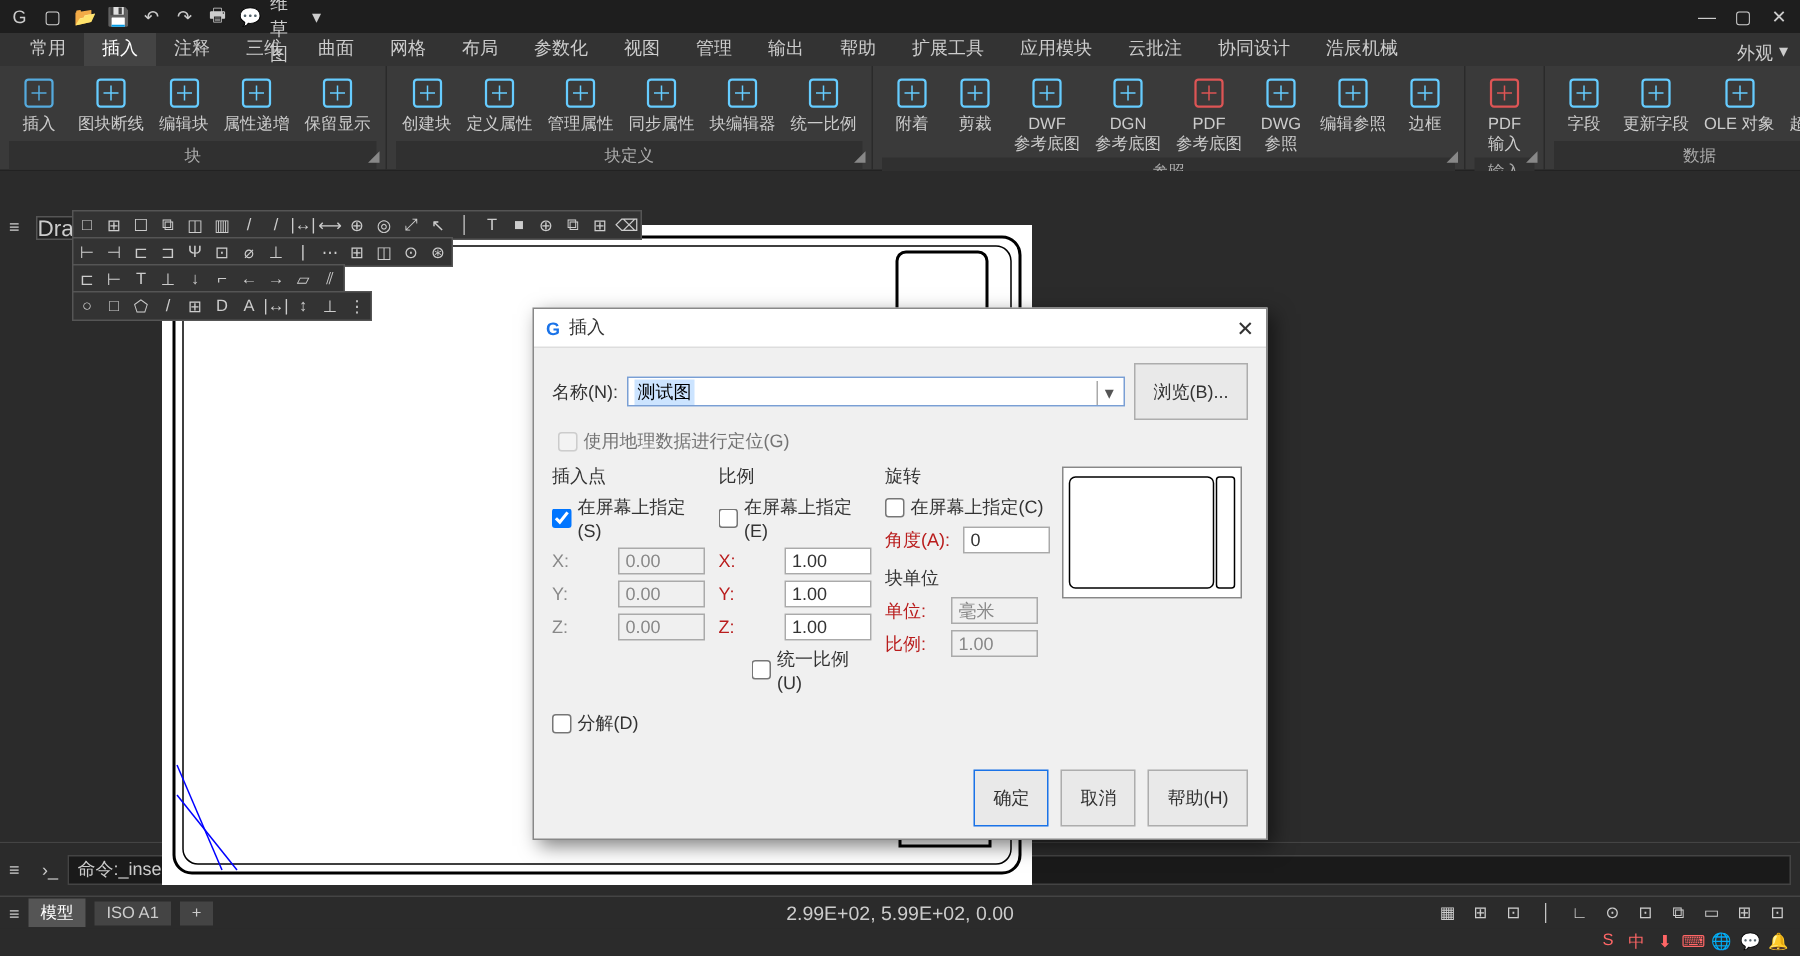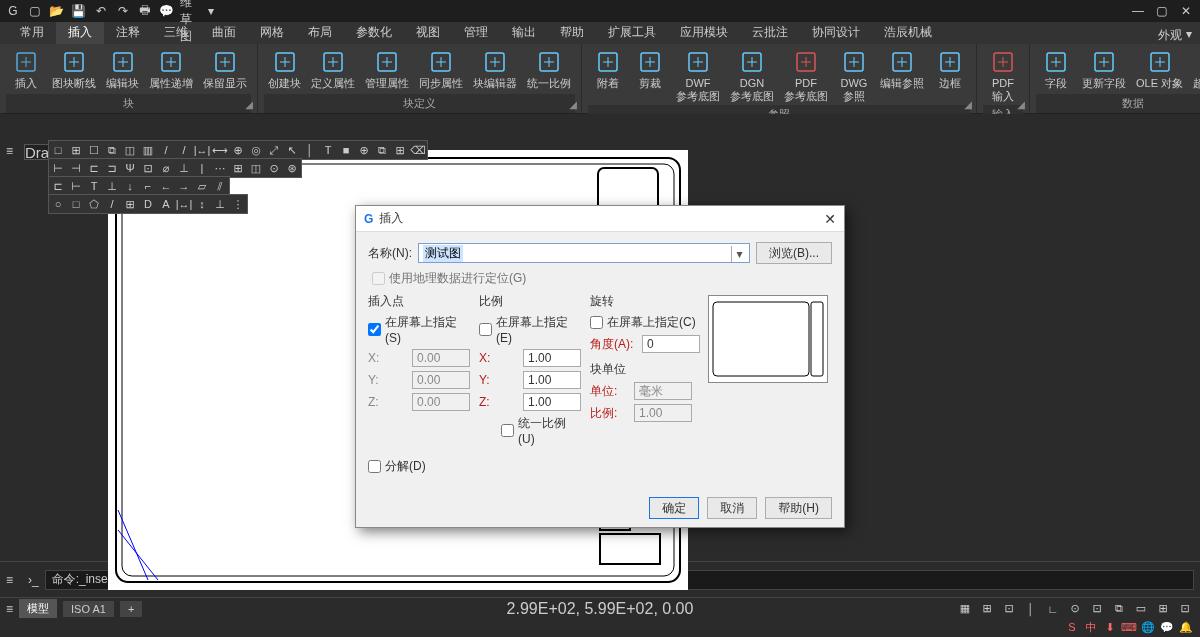--- a/index.html
+++ b/index.html
@@ -29,35 +29,35 @@
 .toolstrip{position:absolute;top:0;left:0;background:#333;border:1px solid #555;display:flex;flex-direction:column}
 .tool-row{display:flex}
 .tool-btn{width:18px;height:18px;display:flex;align-items:center;justify-content:center;color:#ccc;cursor:pointer;font-size:11px}
 .vs-left{position:absolute;top:26px;left:0;width:48px;bottom:0;background:#2b2b2b}
 .cmdline{height:36px;background:#2b2b2b;border-top:1px solid #444;display:flex;align-items:center;padding:0 6px;gap:6px}
 .cmdline .ham{width:16px;color:#ccc}
 .cmdline input{flex:1;background:#1a1a1a;border:1px solid #444;color:#ccc;padding:3px 6px;height:20px}
 .statusbar{height:22px;background:#2b2b2b;border-top:1px solid #444;display:flex;align-items:center;padding:0 6px;gap:6px}
 .status-tab{padding:2px 8px;background:#444;color:#ccc;cursor:pointer;font-size:11px}
 .status-tab.active{background:#555;color:#fff}
-.status-center{position:absolute;left:50%;transform:translateX(-50%);color:#ccc;font-size:16px}
+.status-center{position:absolute;left:50%;transform:translateX(-50%);color:#ccc;font-size:13px}
 .status-right{margin-left:auto;display:flex;gap:4px}
 .status-btn{width:18px;height:18px;display:flex;align-items:center;justify-content:center;color:#ccc;cursor:pointer;font-size:11px}
 .modal{position:absolute;top:205px;left:355px;width:490px;background:#f0f0f0;border:1px solid #888;box-shadow:4px 4px 12px rgba(0,0,0,.5)}
 .modal-title{height:26px;display:flex;align-items:center;padding:0 8px;border-bottom:1px solid #ddd;background:#fff}
 .modal-title .g{color:#1a73e8;font-weight:bold;margin-right:6px}
 .modal-title .txt{color:#333;flex:1}
 .modal-title .close{cursor:pointer;color:#333;font-size:14px}
 .modal-body{padding:10px 12px;color:#333;font-size:12px}
 .mrow{display:flex;align-items:center;gap:6px;margin-bottom:6px}
 .mrow label{white-space:nowrap}
 .name-combo{flex:1;height:20px;border:1px solid #7a9fd4;background:#fff;padding:0 4px;display:flex;align-items:flex-end;position:relative}
 .name-combo .sel{background:#cce4ff;padding:0 2px;color:#000}
 .name-combo .dd{position:absolute;right:2px;top:2px;width:16px;height:16px;border-left:1px solid #aaa;display:flex;align-items:center;justify-content:center;color:#555}
-.btn{height:22px;padding:0 12px;background:#e9e9e9;border:1px solid #adadad;cursor:pointer;display:flex;align-items:center;color:#333}
+.btn{height:38px;padding:0 12px;background:#e9e9e9;border:1px solid #adadad;cursor:pointer;display:flex;align-items:center;color:#333}
 .cols{display:flex;gap:8px;margin-top:6px}
 .col{flex:1}
 .col h4{font-size:12px;font-weight:normal;color:#333;margin-bottom:4px}
 .chk{display:flex;align-items:center;gap:4px;margin-bottom:4px}
 .chk input{width:13px;height:13px}
 .fld{display:flex;align-items:center;gap:4px;margin-bottom:4px}
 .fld .lbl{width:40px;color:#888}
 .fld .lbl.en{color:#b91c1c}
 .fld input{width:58px;height:18px;border:1px solid #aaa;background:#fff;padding:0 4px;color:#333}
 .fld input:disabled{background:#f0f0f0;color:#888}

